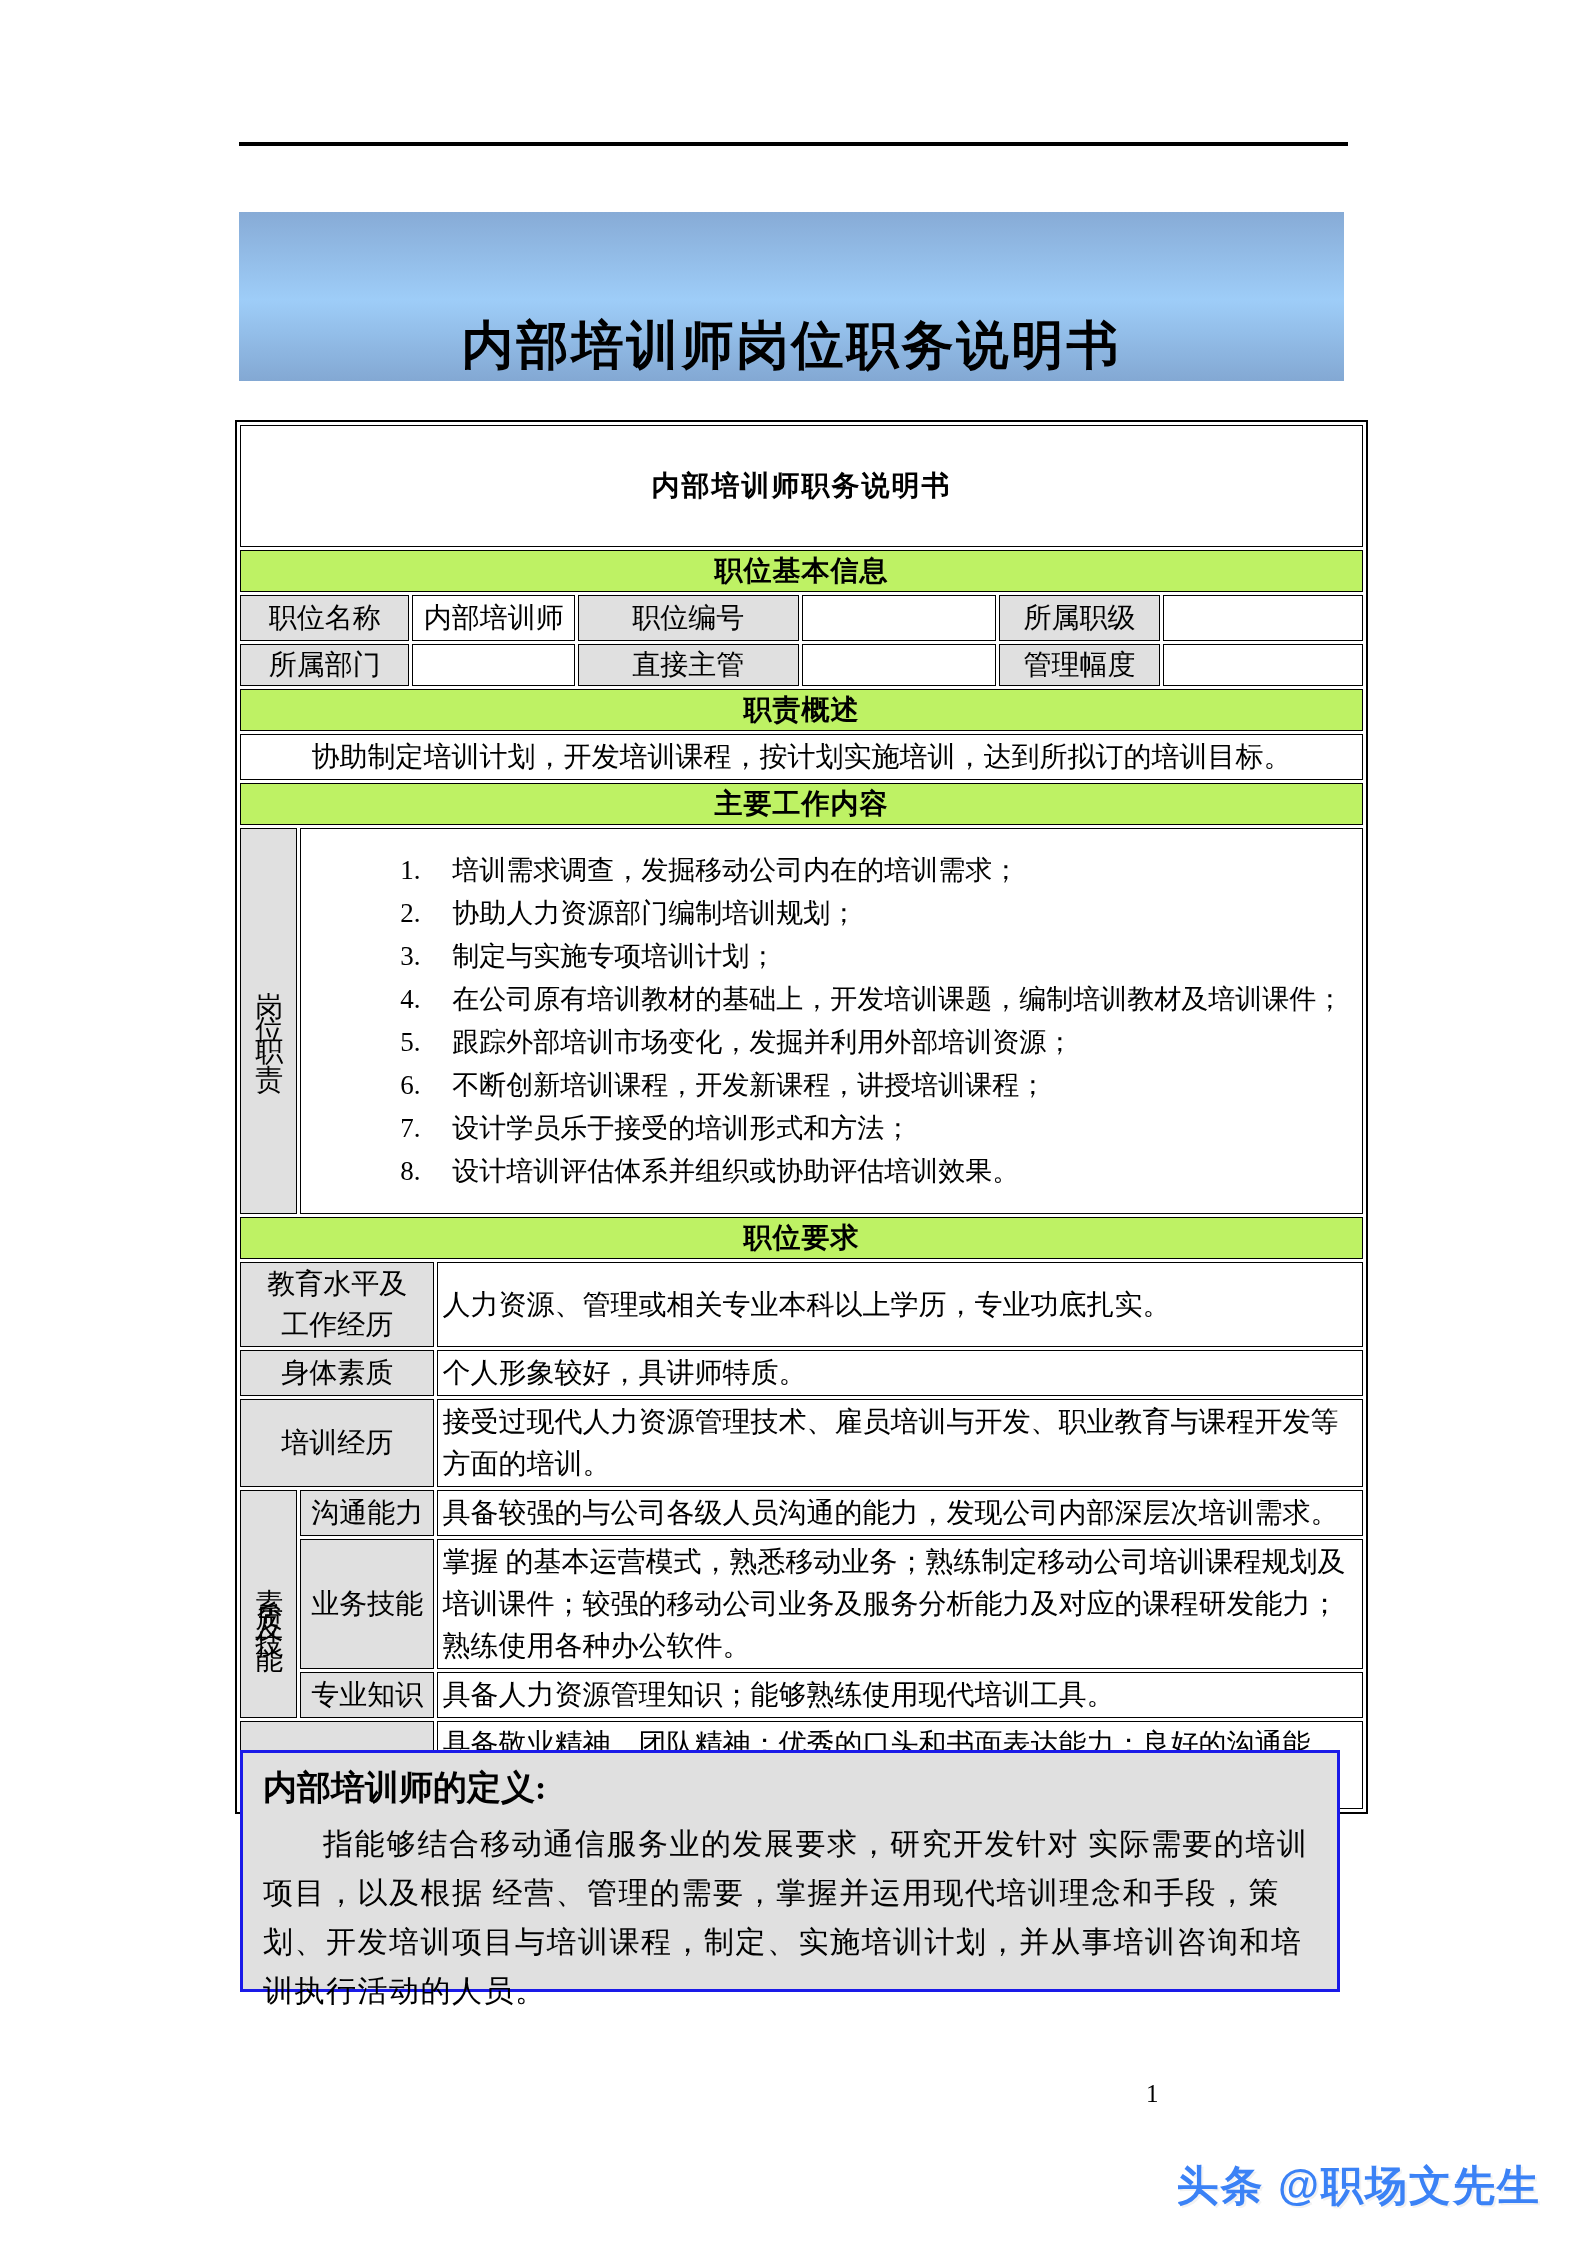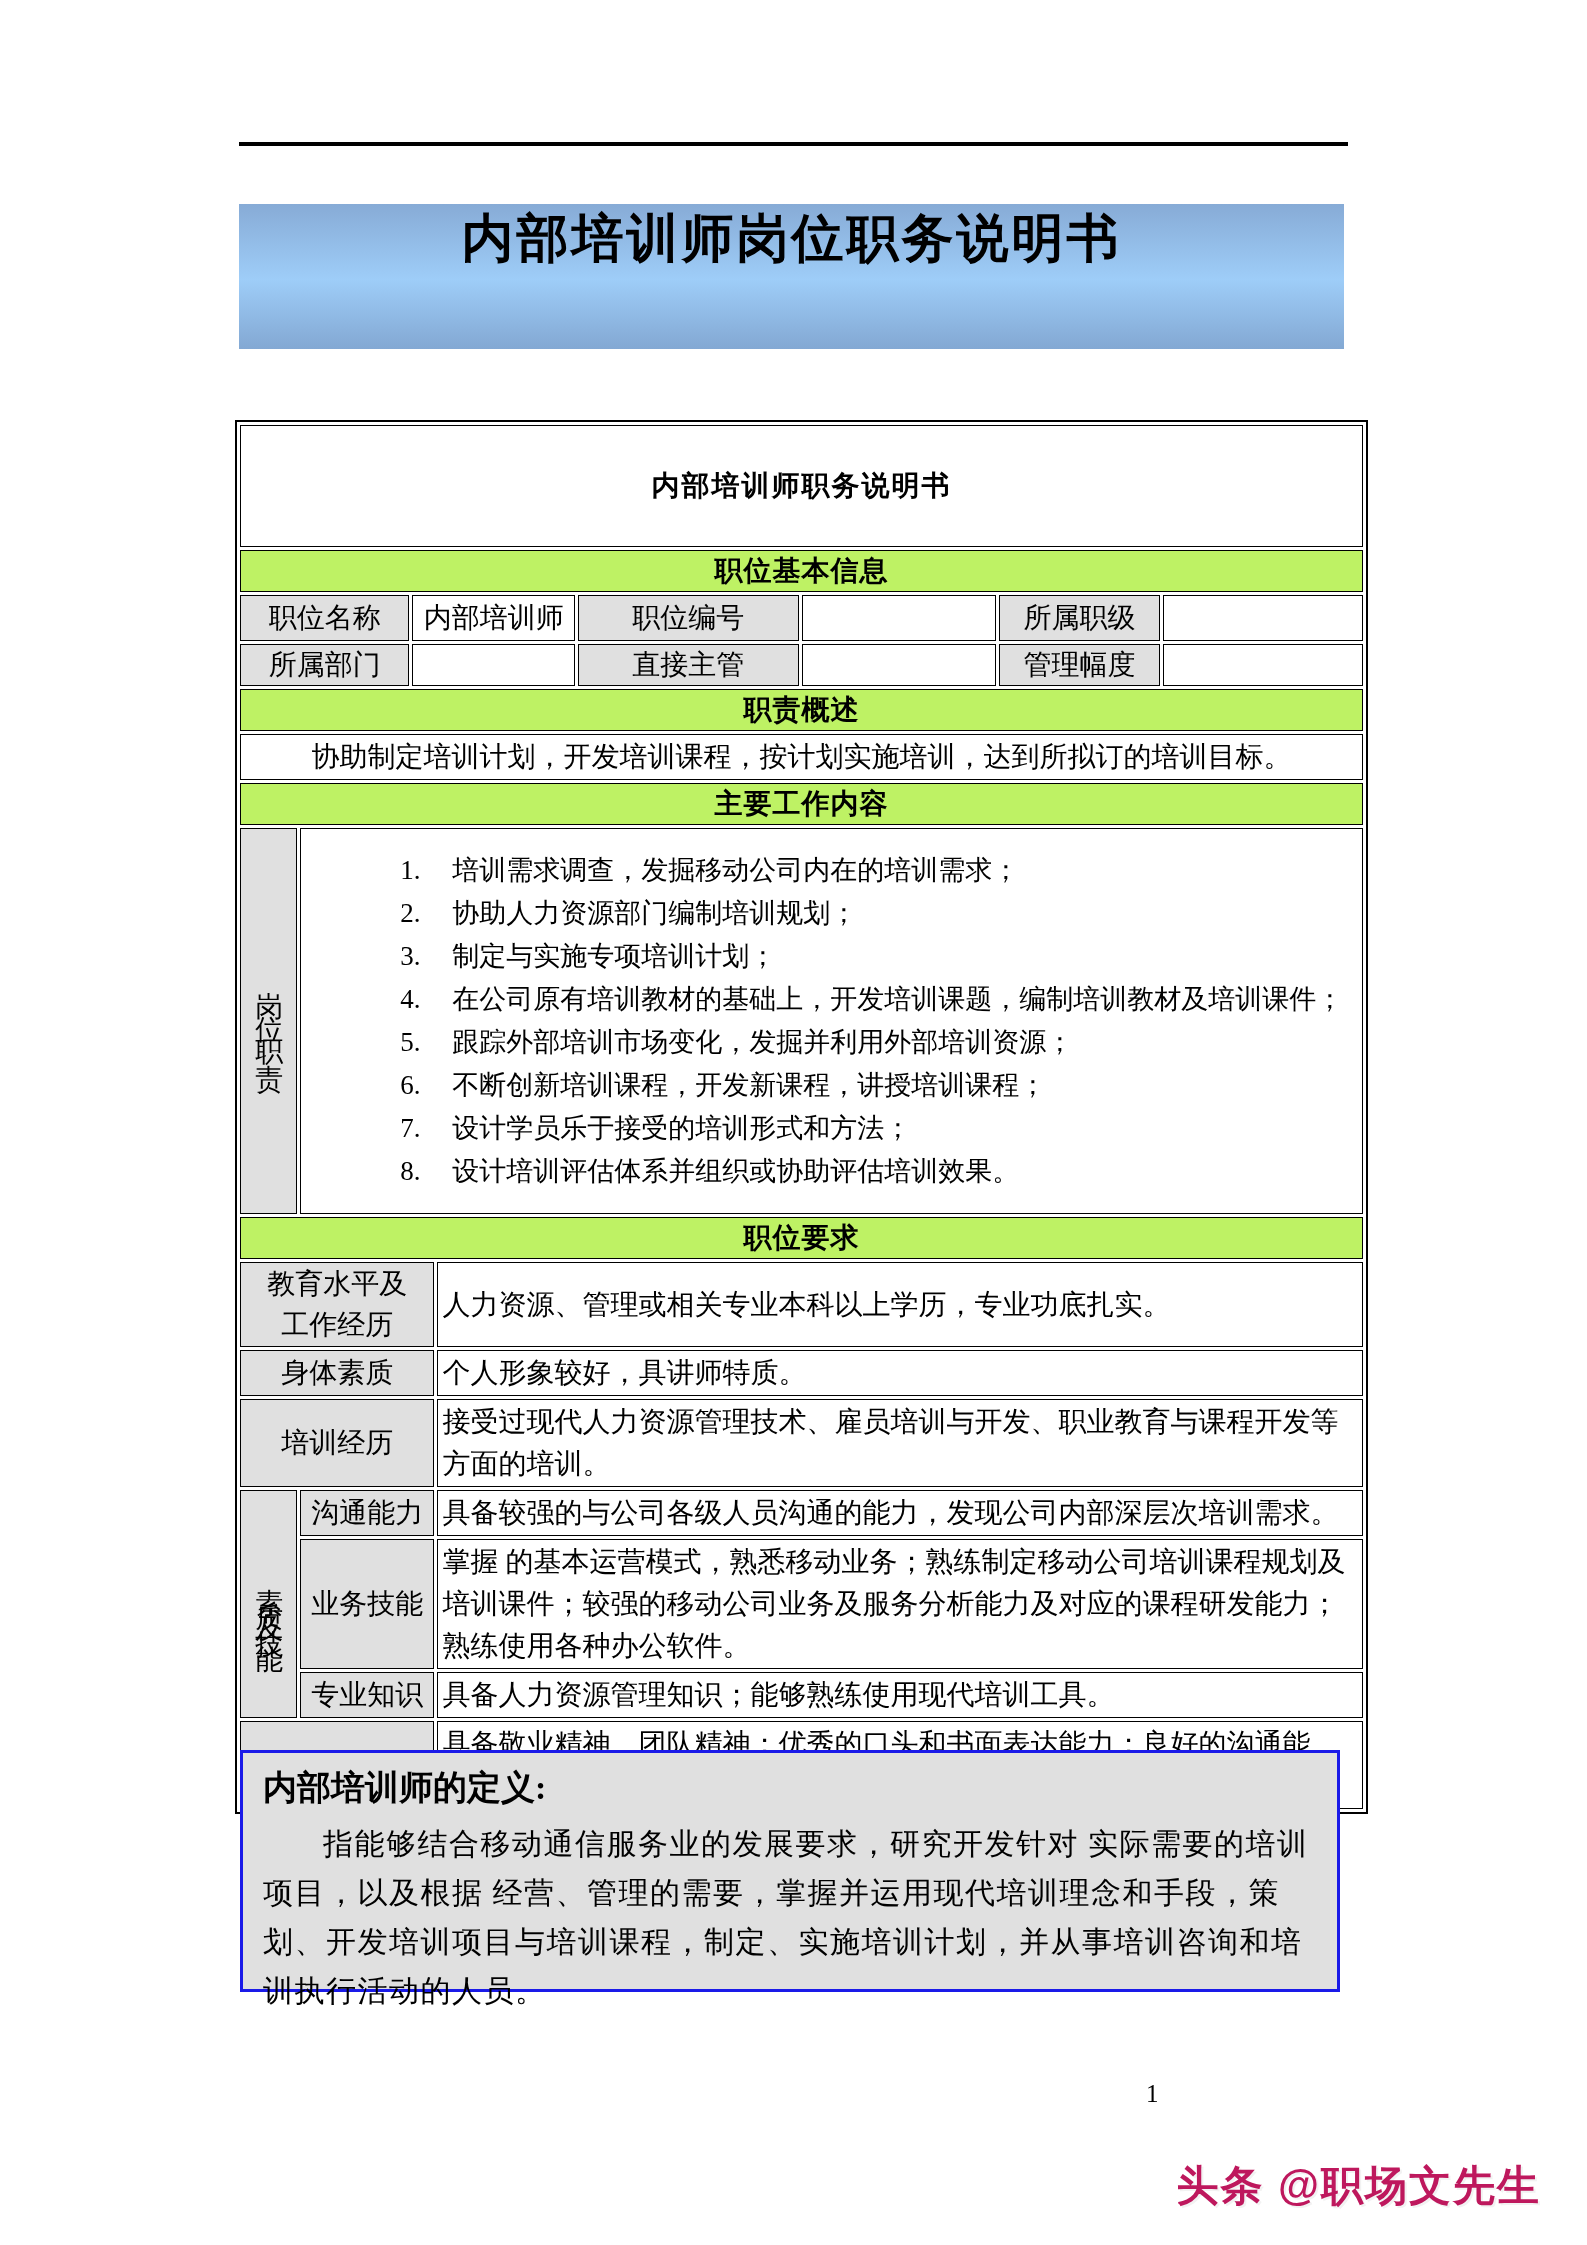--- a/index.html
+++ b/index.html
@@ -8,23 +8,23 @@
     width:1587px;height:2245px;
     background:#ffffff;
     font-family:"Liberation Serif","DejaVu Serif",serif;
     color:#000;
     overflow:hidden;
   }
   .top-rule{
     position:absolute;left:239px;top:142px;width:1109px;height:4px;background:#000;
   }
   .banner{
-    position:absolute;left:239px;top:204px;width:1105px;height:145px;
+    position:absolute;left:239px;top:212px;width:1105px;height:169px;
     background:linear-gradient(180deg,#87abd6 0%,#9ecdf8 52%,#83a8d3 100%);
-    display:flex;align-items:flex-start;justify-content:center;
+    display:flex;align-items:flex-end;justify-content:center;
   }
   .banner-title{
     font-size:52px;font-weight:bold;letter-spacing:3px;
   }
   table.doc{
     position:absolute;left:235px;top:420px;width:1133px;
     border-collapse:separate;border-spacing:3px;
     border:2px solid #000;
     table-layout:fixed;
     background:#fff;
@@ -82,21 +82,21 @@
     background:#e0e0e0;border:3px solid #1a1ae8;box-sizing:border-box;
     padding:12px 20px 0 20px;
   }
   .def-title{font-size:34px;font-weight:bold;}
   .def-body{margin:8px 0 0 0;font-size:30px;line-height:49px;letter-spacing:1.5px;text-indent:2em;}
   .page-num{position:absolute;left:1146px;top:2080px;font-size:25px;}
   .watermark{
     position:absolute;right:46px;top:2158px;
     font-size:42px;font-weight:bold;letter-spacing:2px;
     font-family:"Liberation Sans","DejaVu Sans",sans-serif;
-    color:#be185d;
+    color:#3b82f6;
     text-shadow:2px 2px 0 #f2f2f2,-1px -1px 0 #ffffff;
   }
 </style>
 </head>
 <body>
 
 <div class="page">
 
   <div class="top-rule"></div>
 

